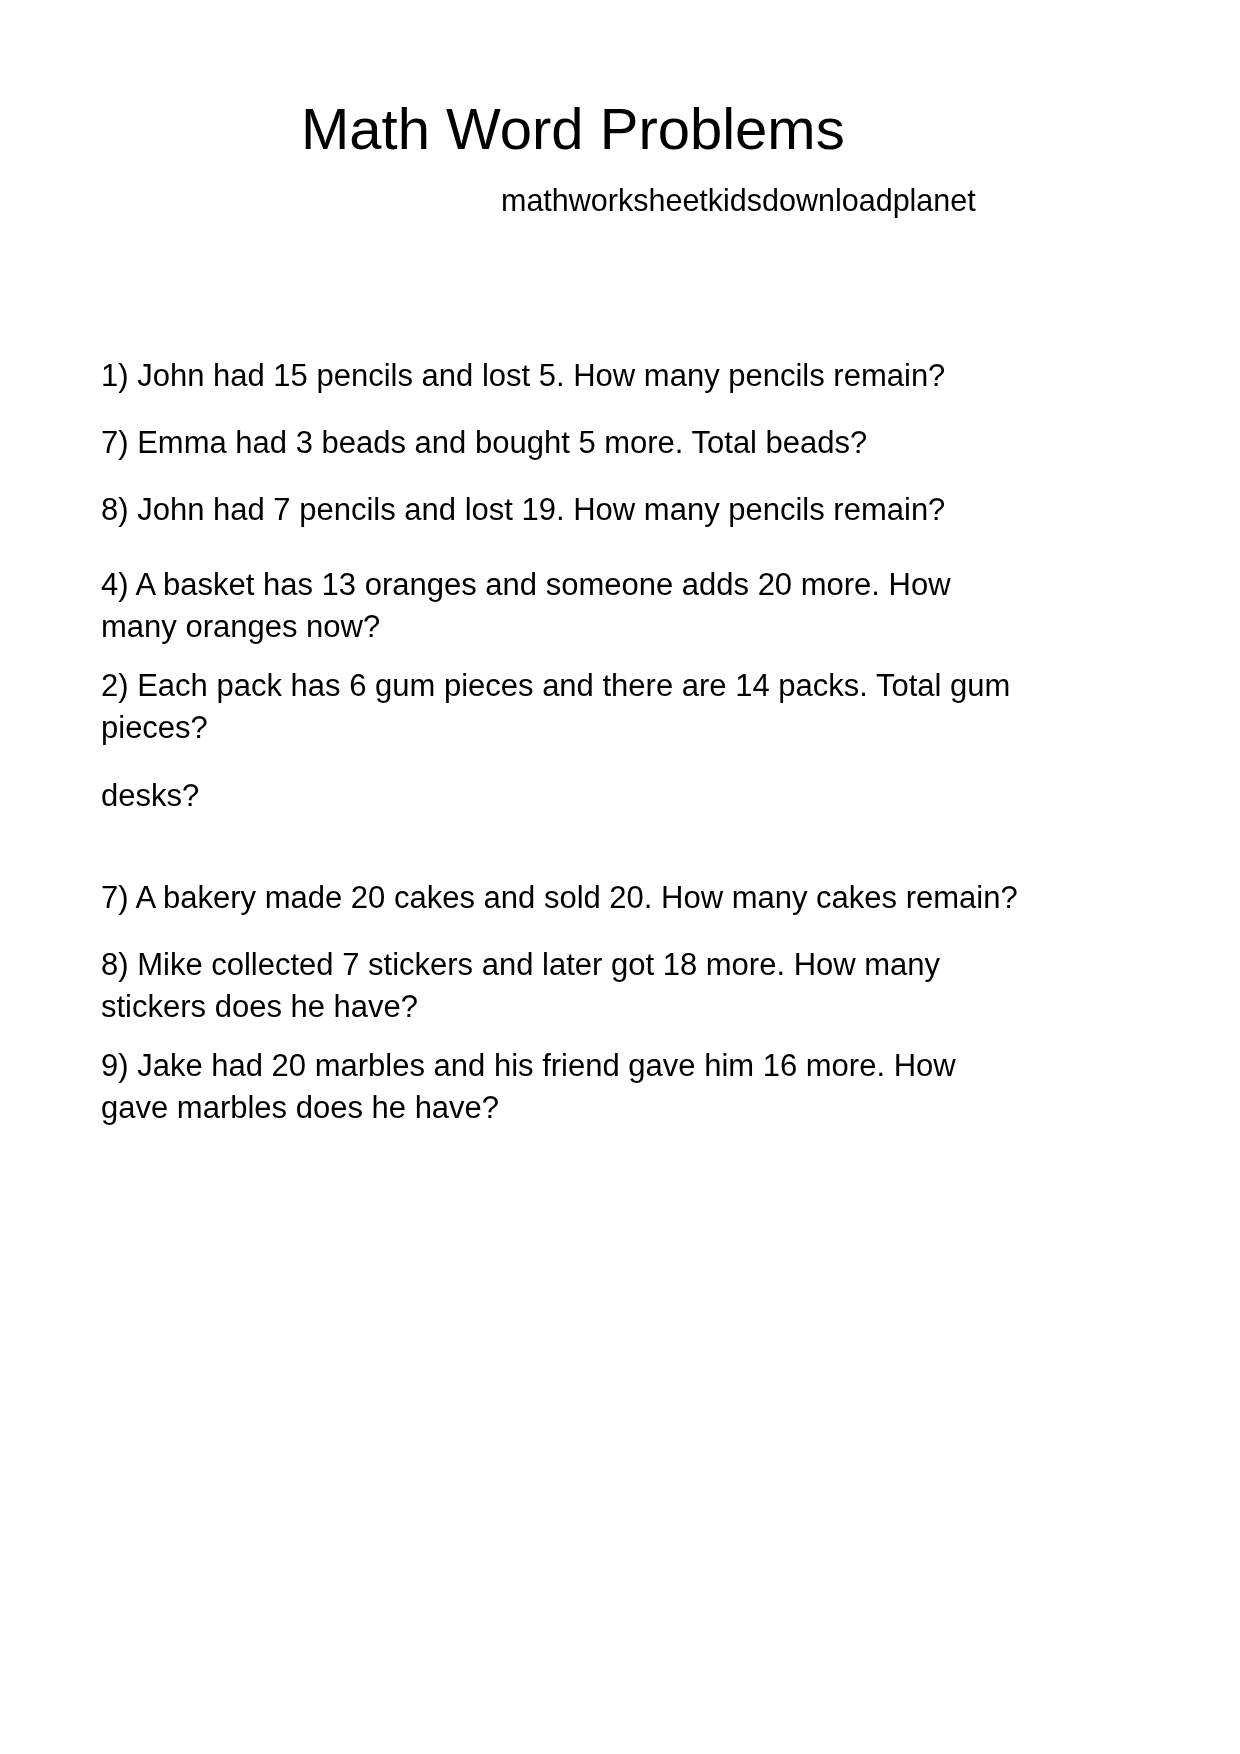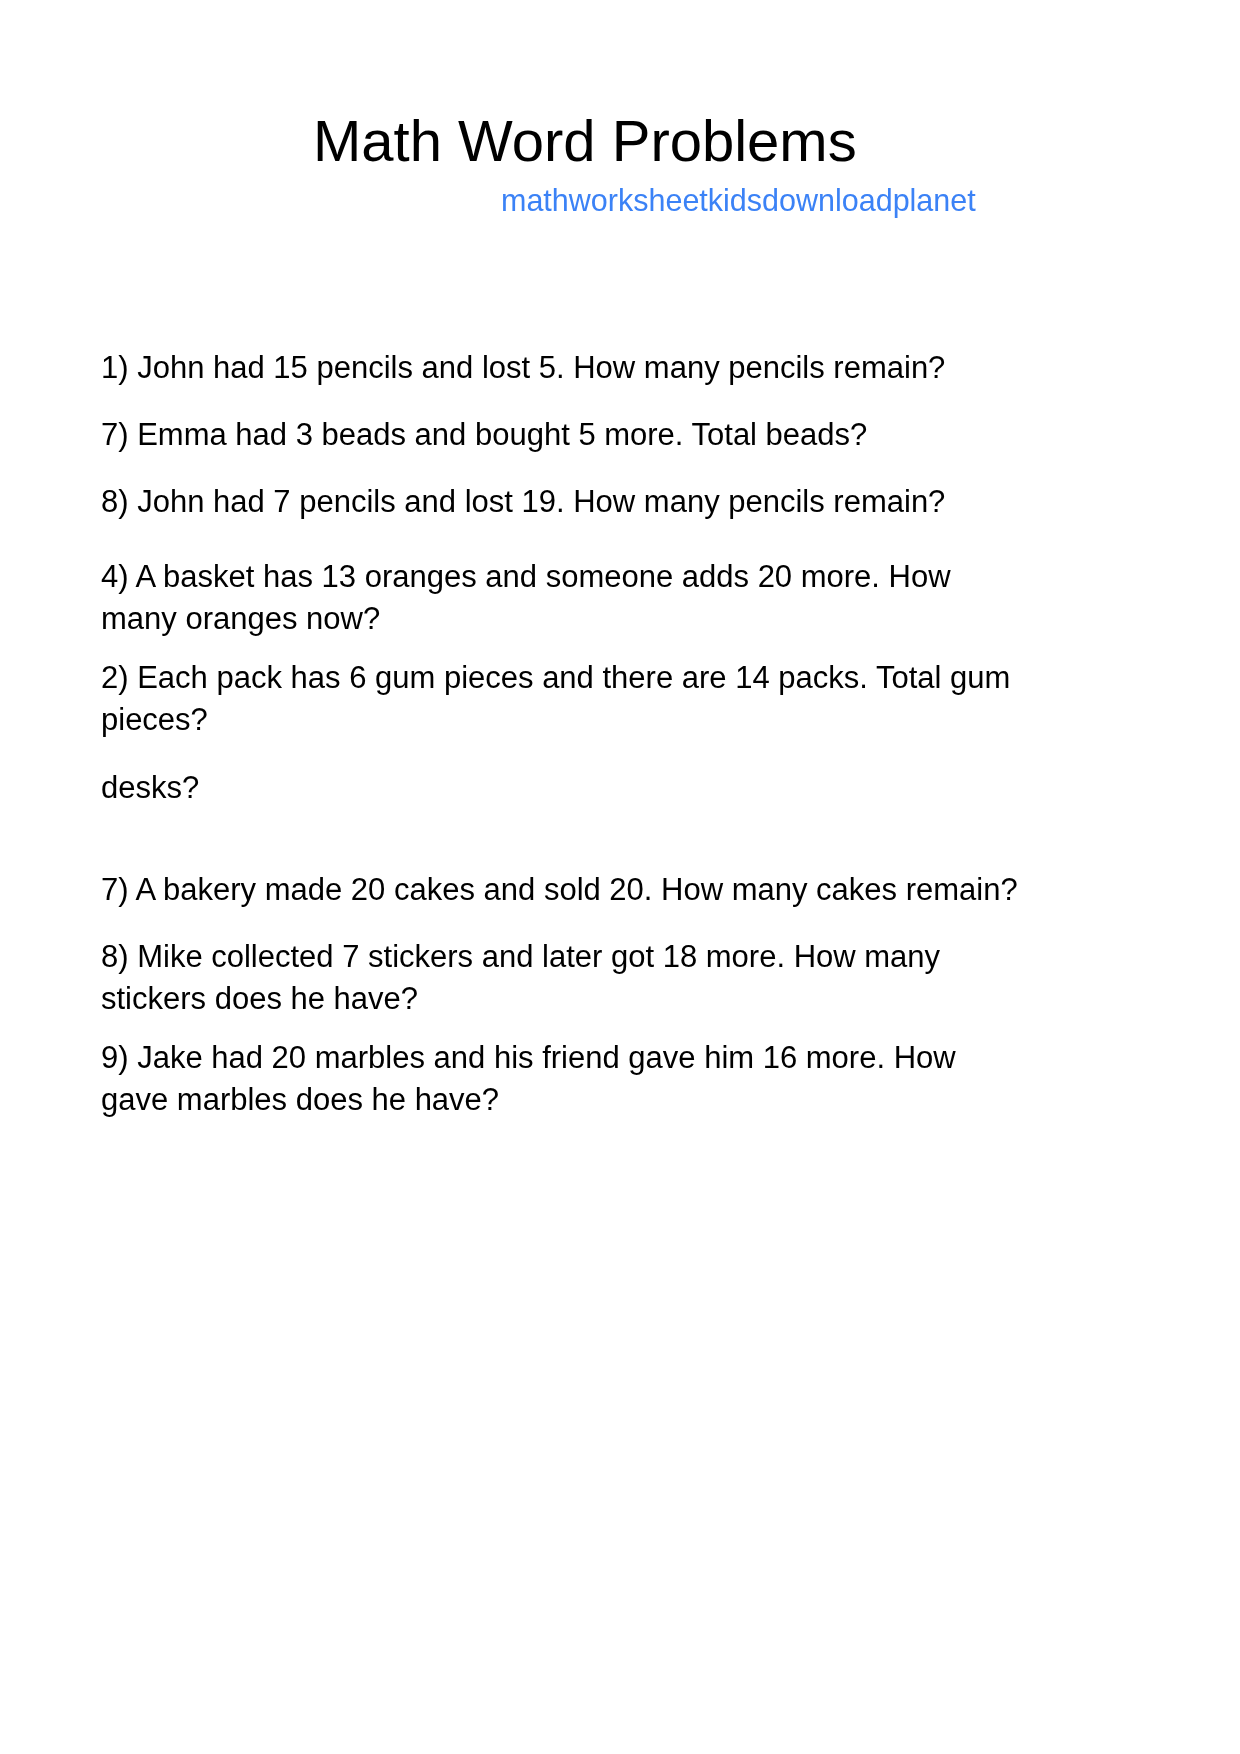--- a/index.html
+++ b/index.html
@@ -15,38 +15,39 @@
       font-family: "Liberation Sans", sans-serif;
       color: #000000;
     }
     .title {
       position: absolute;
       left: 301px;
       top: 94px;
       font-size: 58px;
       line-height: 70px;
       white-space: nowrap;
-      margin: 12px;
+      margin: 0;
       font-weight: normal;
     }
     .subtitle {
       position: absolute;
       left: 501px;
       top: 180px;
       font-size: 30.5px;
       line-height: 40px;
-      color: #3b82f6;
+      color: #000000;
       white-space: nowrap;
     }
     .problem {
       position: absolute;
       left: 101px;
       font-size: 31px;
       line-height: 42px;
       white-space: nowrap;
+      margin-top: 8px;
     }
     .problem .line {
       display: block;
     }
   </style>
 </head>
 <body>
 
 <h1 class="title">Math Word Problems</h1>
 <div class="subtitle">mathworksheetkidsdownloadplanet</div>

